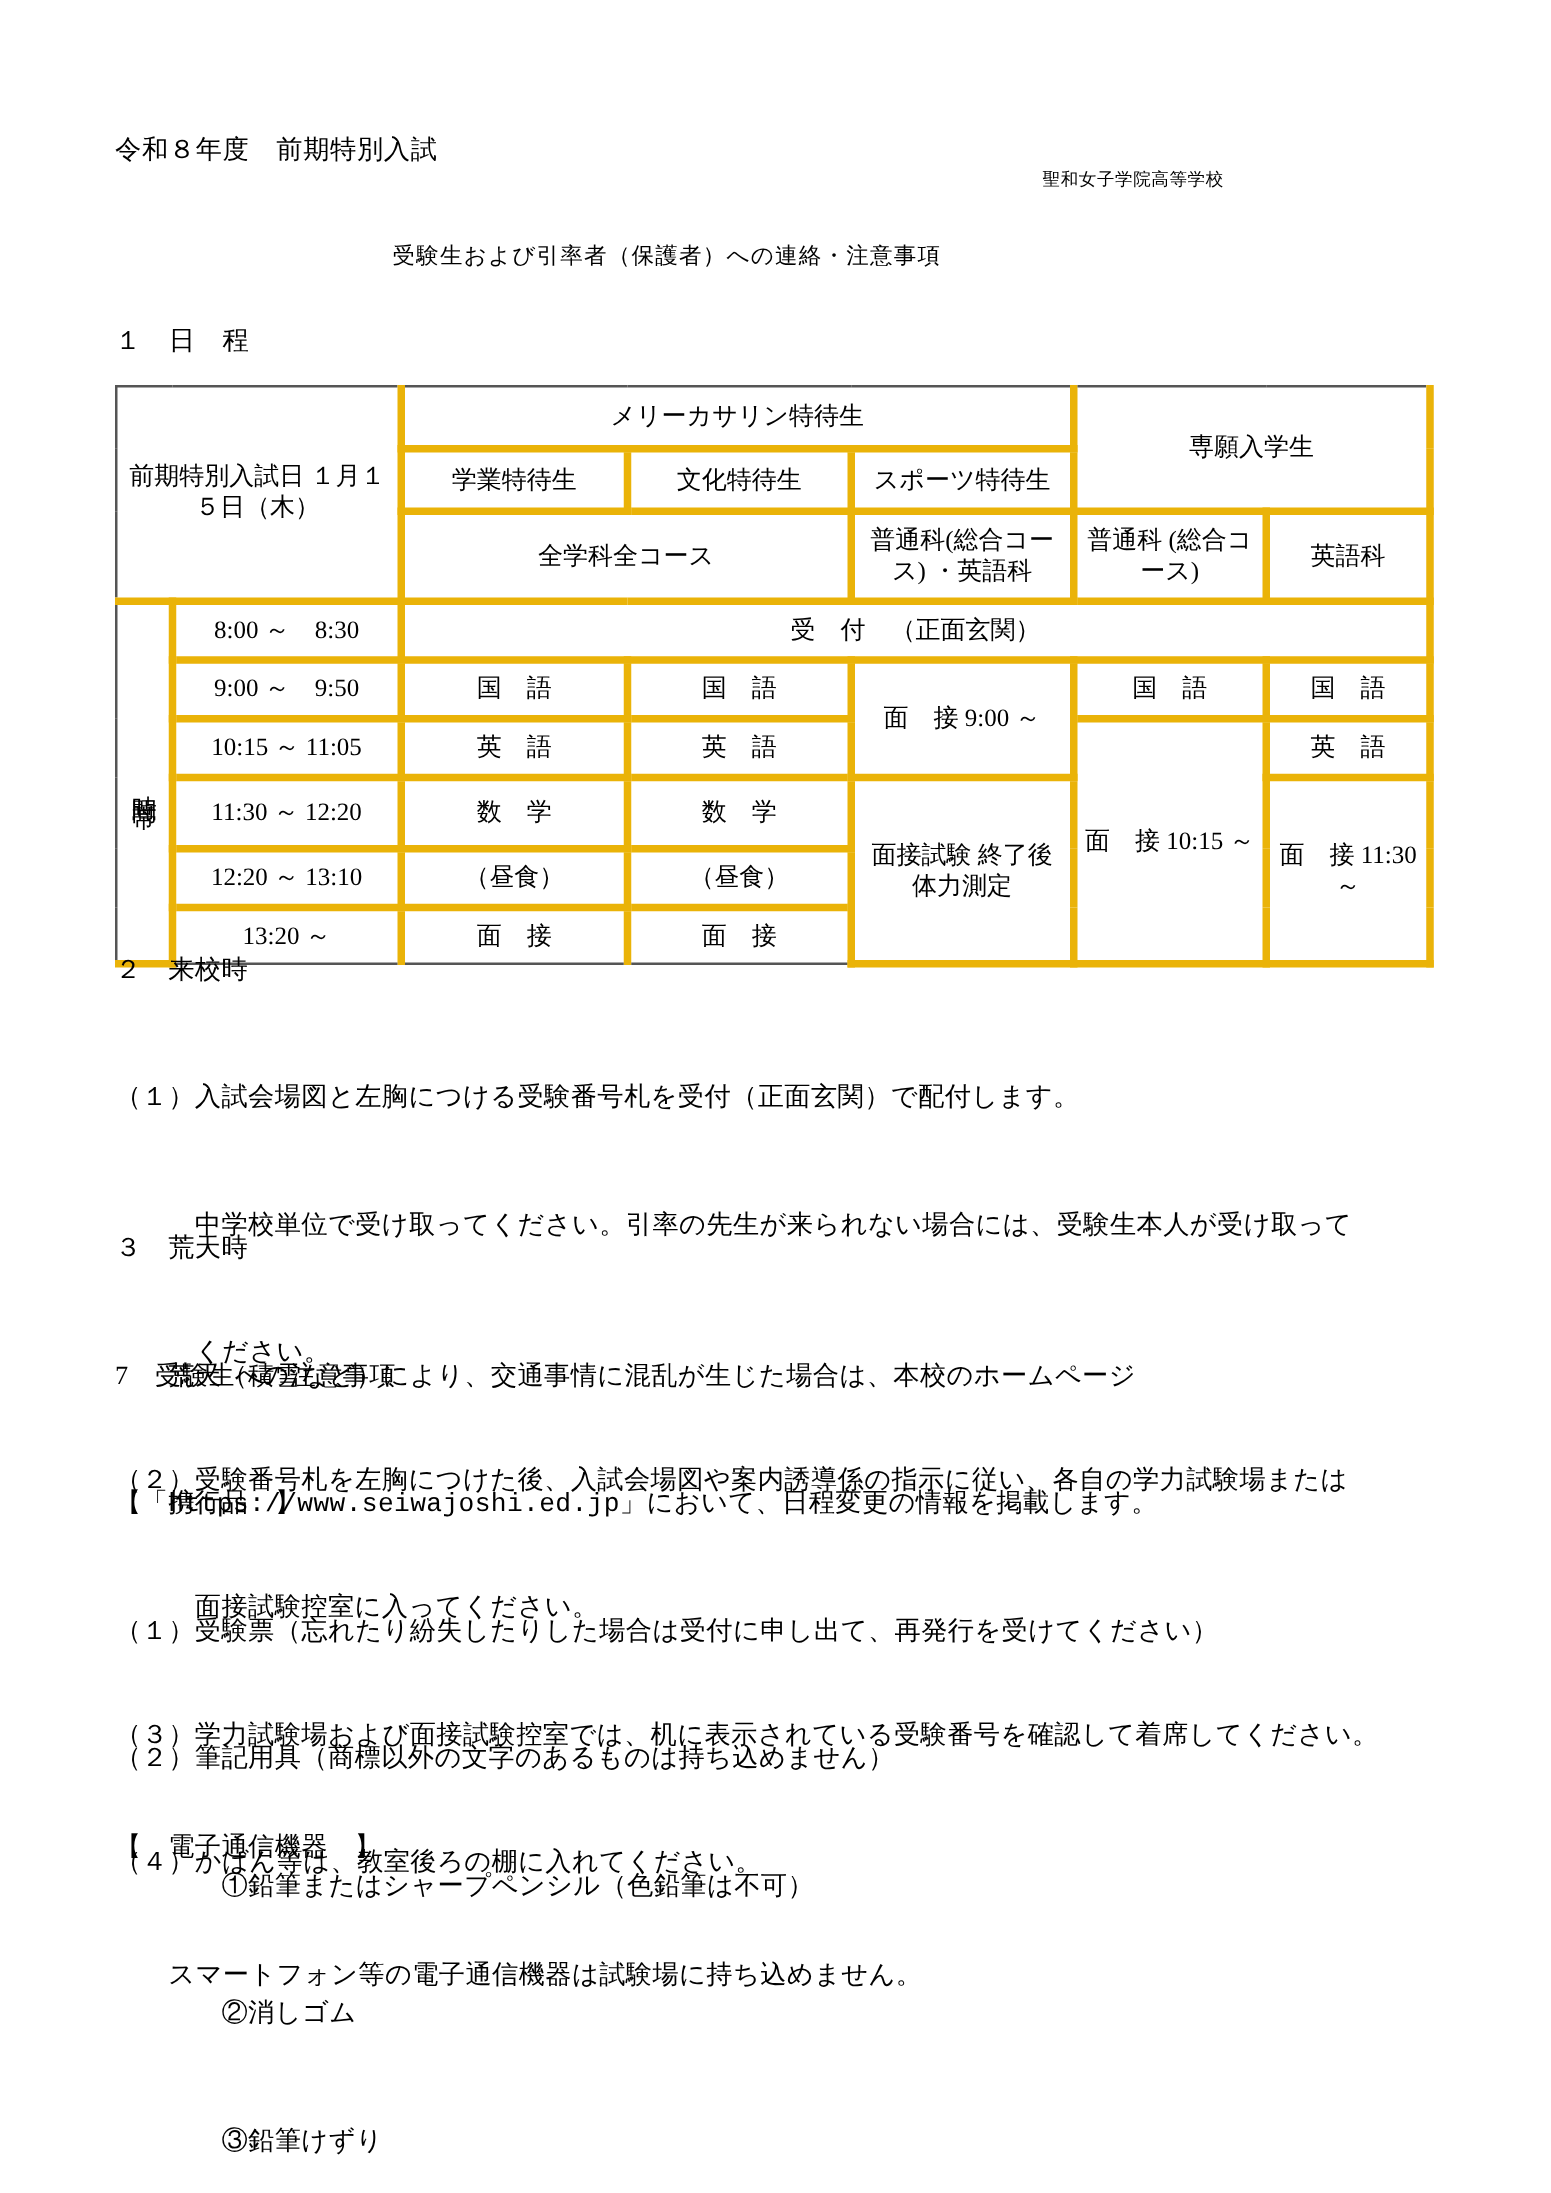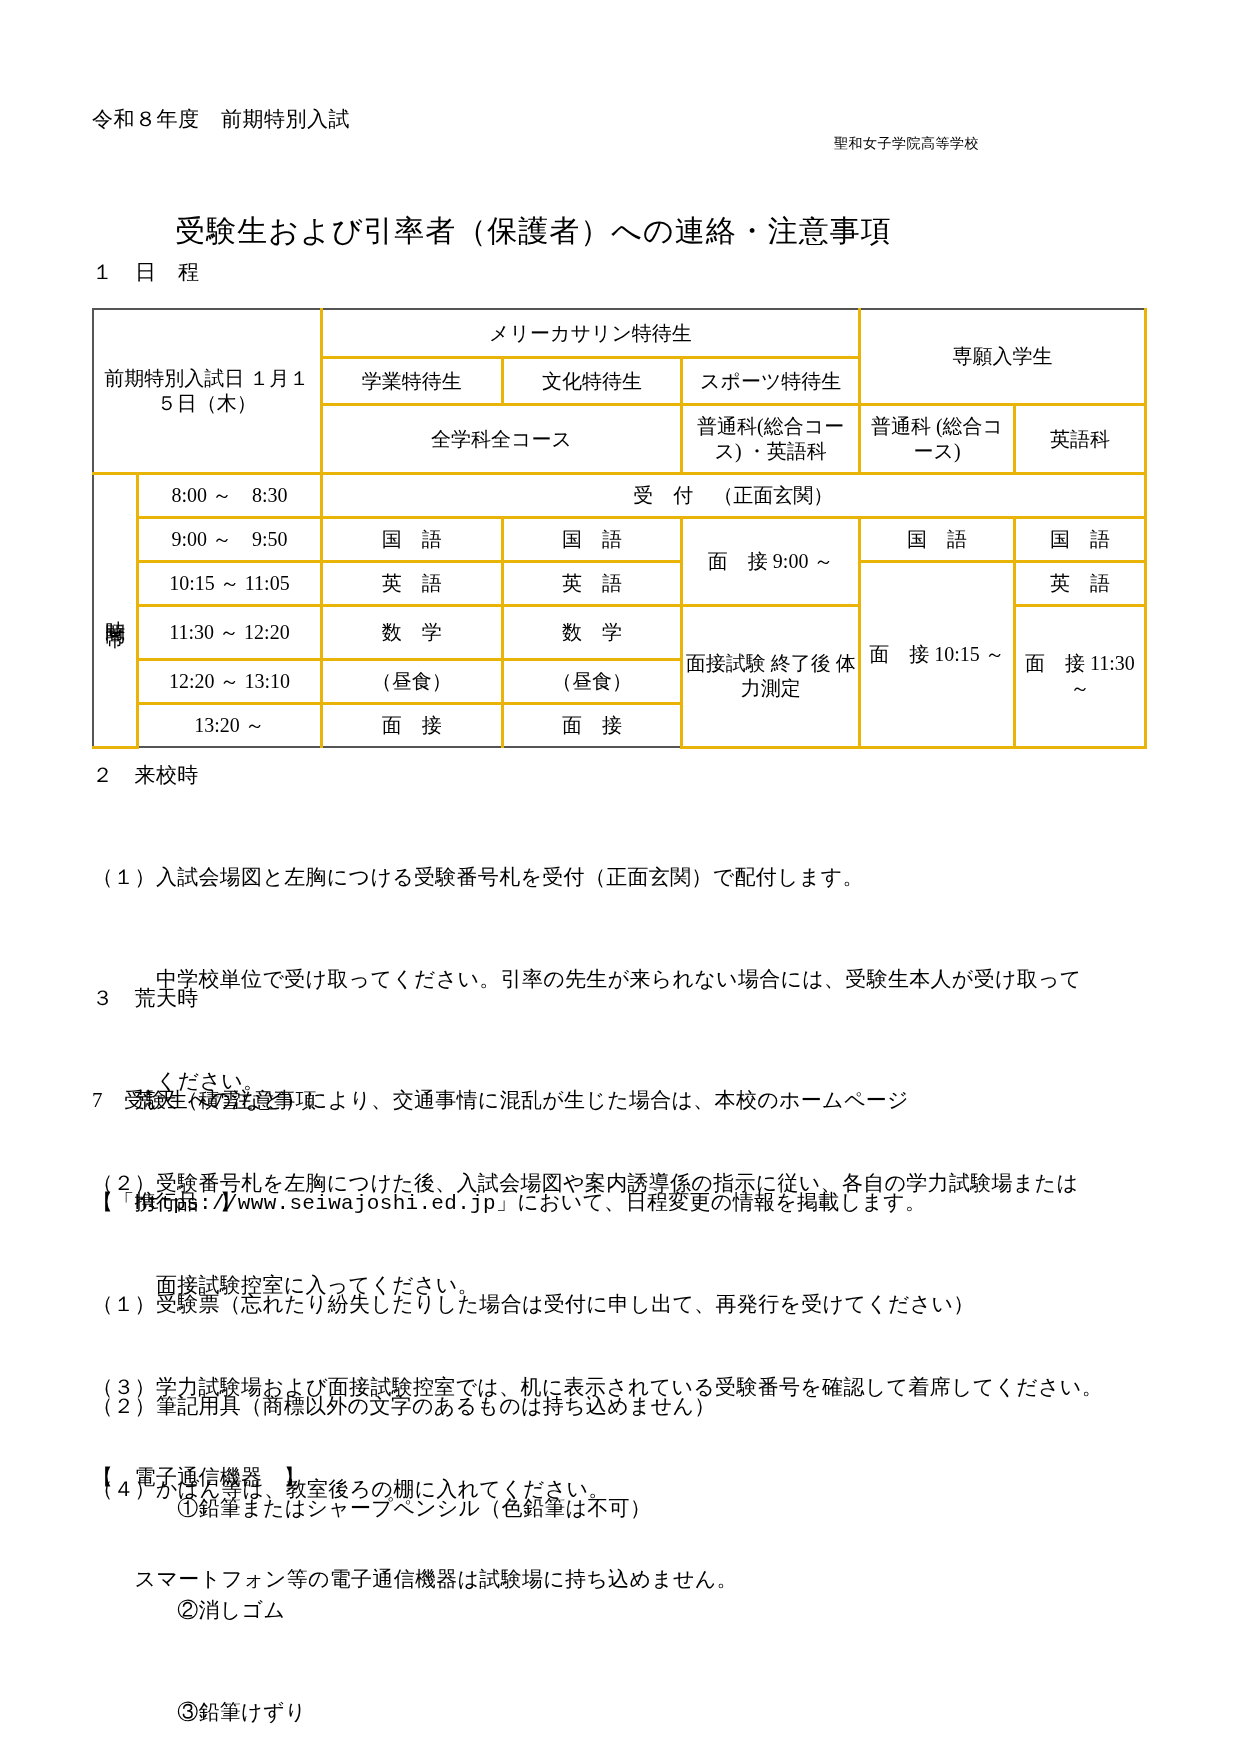--- a/index.html
+++ b/index.html
@@ -39,23 +39,22 @@
     font-size: 14px;
     letter-spacing: 0.5px;
     white-space: pre;
   }
   .doc-title {
     position: absolute;
     left: 0;
     right: 0;
     top: 192px;
     text-align: center;
-    font-size: 30px;
+    font-size: 18px;
     letter-spacing: 1px;
-    margin-top: 19px;
   }
 
   
   .sec1-head {
     position: absolute;
     left: 92px;
     top: 258px;
     font-size: 21px;
     letter-spacing: 0.5px;
     white-space: pre;
@@ -68,21 +67,21 @@
     top: 308px;
     width: 1055px;
   }
   table.sched {
     border-collapse: collapse;
     table-layout: fixed;
     width: 1055px;
     font-size: 20px;
   }
   table.sched td {
-    border: 3px solid #eab308;
+    border: 6px solid #eab308;
     text-align: center;
     vertical-align: middle;
     padding: 2px 2px;
     line-height: 1.25;
     font-size: 20px;
   }
   table.sched td.thick-top { border-top: 2px solid #555; }
   table.sched td.thick-bot { border-bottom: 2px solid #555; }
   table.sched td.thick-left { border-left: 2px solid #555; text-align: center; }
   .vtxt {

